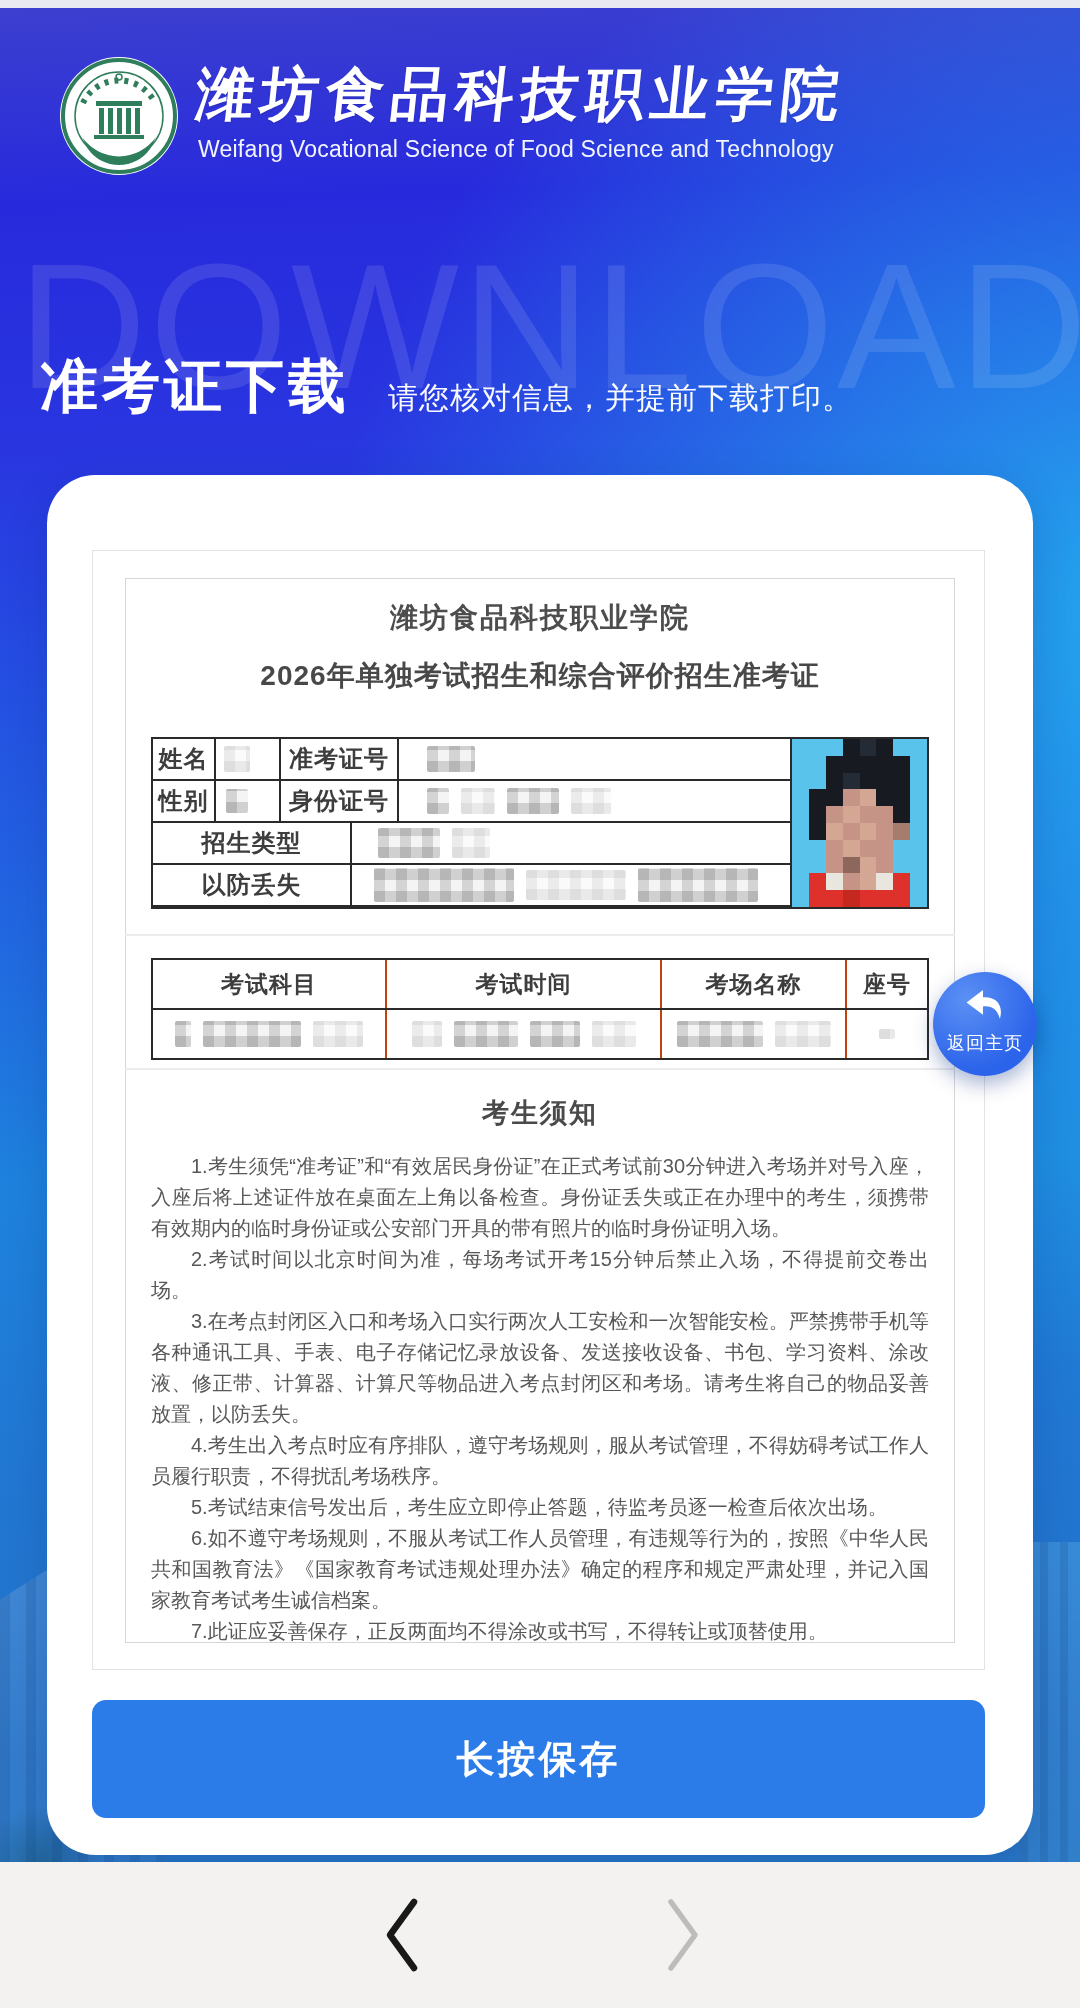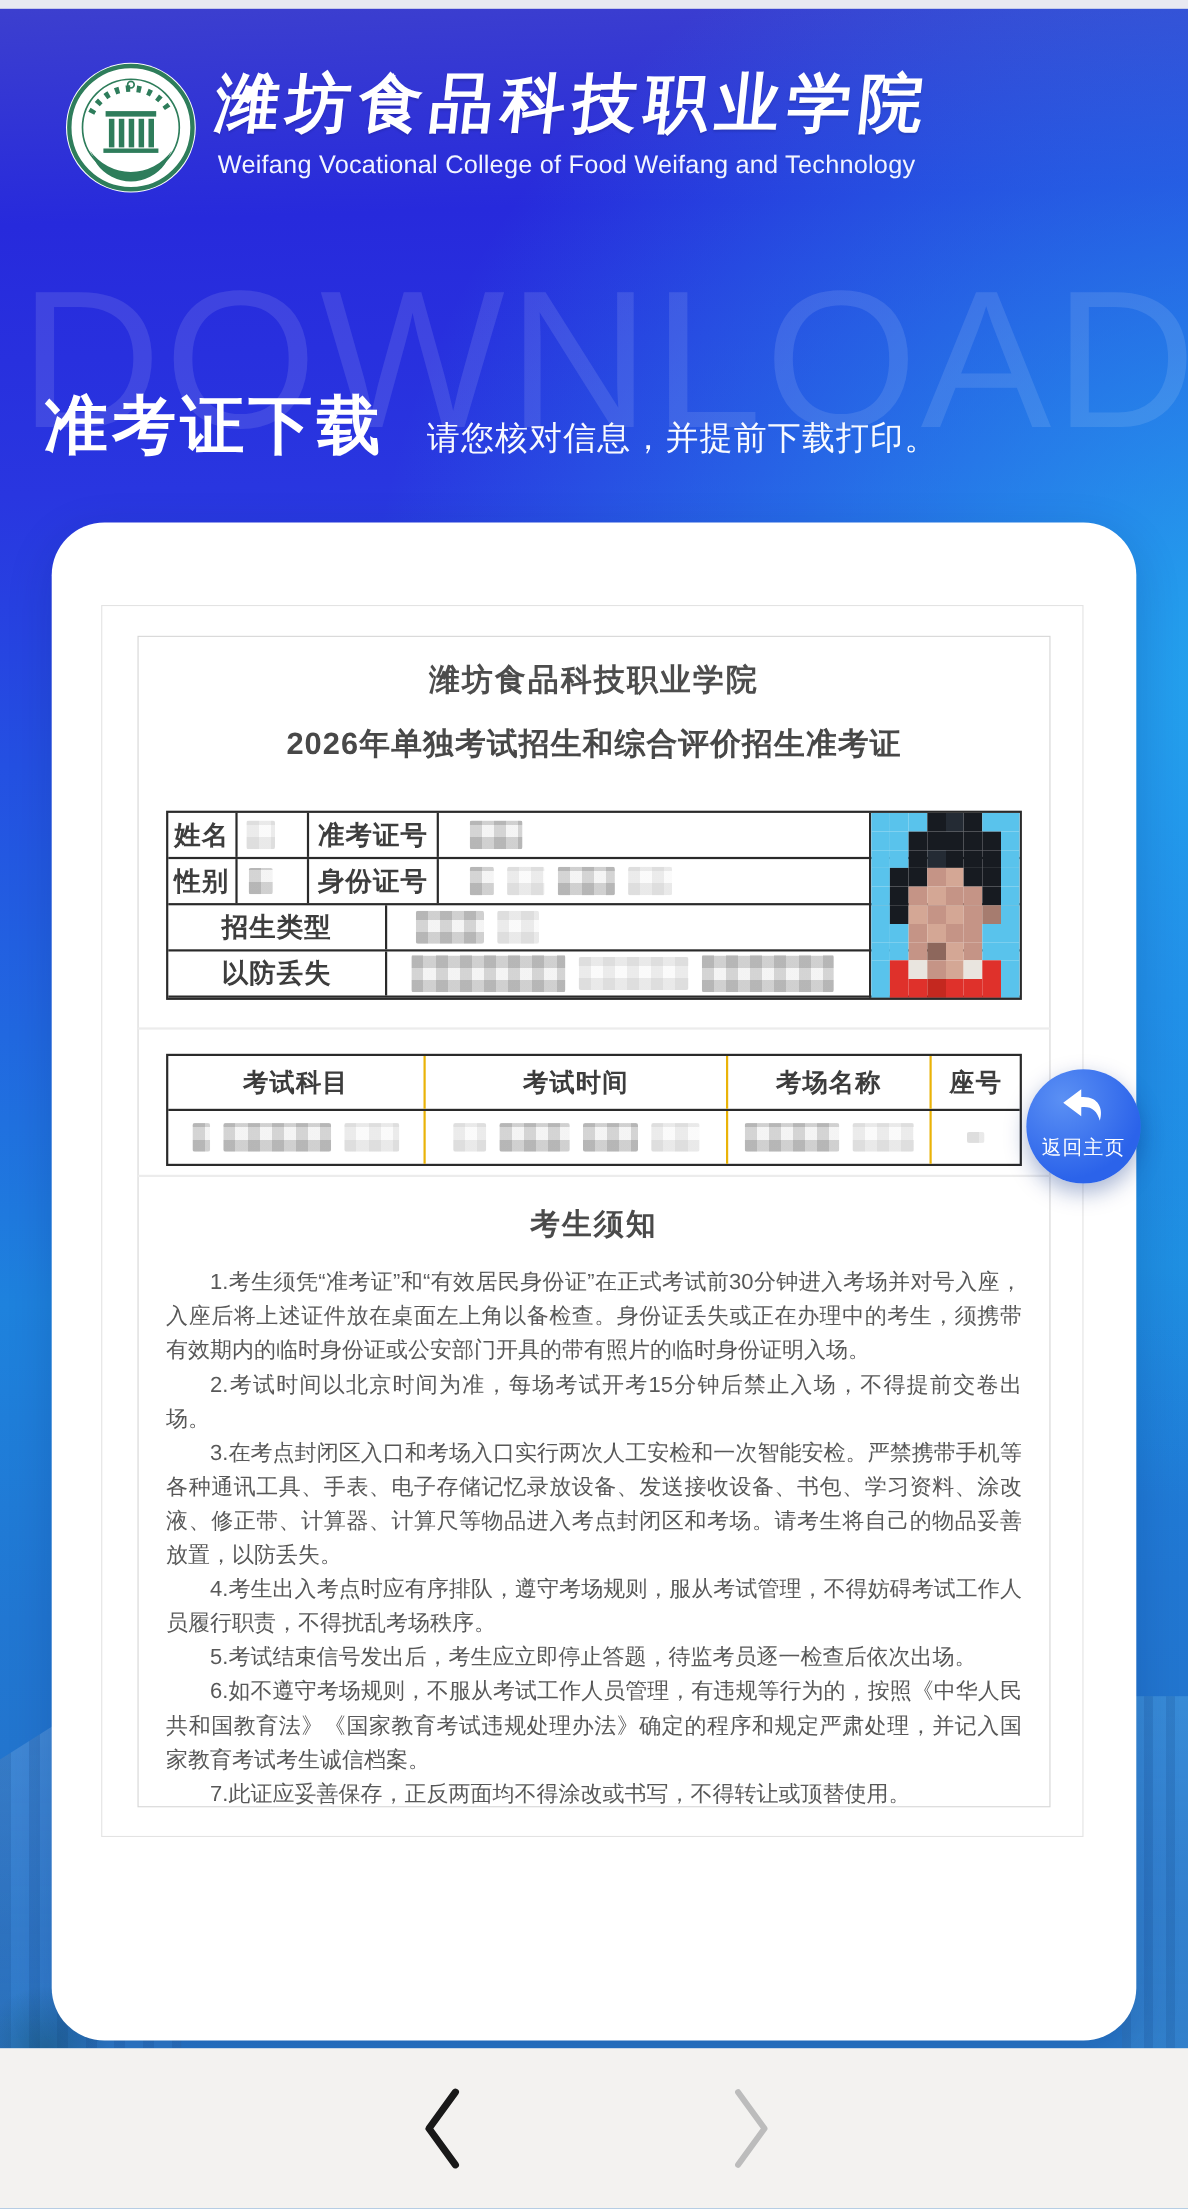--- a/index.html
+++ b/index.html
@@ -89,21 +89,21 @@
 
   
   .divider { position:absolute; left:78px; width:830px; height:2px; background:#ececec; }
 
   
   .exam-table { position:absolute; left:104px; top:483px; width:778px; height:102px;
                 border:2px solid #2a2a2a; background:#fff; }
   .erow { display:flex; }
   .erow.head { height:50px; border-bottom:2px solid #2a2a2a; }
   .erow.val { height:48px; }
-  .ecell { display:flex; align-items:center; justify-content:center; border-right:2px solid #eab308; }
+  .ecell { display:flex; align-items:center; justify-content:center; border-right:2px solid #c2410c; }
   .ecell:last-child { border-right:none; }
   .e1 { width:234px; } .e2 { width:275px; } .e3 { width:185px; } .e4 { flex:1; }
   .erow.head .ecell { font-size:23px; font-weight:bold; color:#3d3d3d; letter-spacing:1px; }
 
   
   .notice-title { position:absolute; left:78px; top:620px; width:830px; text-align:center;
                   color:#4a4a4a; font-size:27px; font-weight:bold; letter-spacing:2px; }
   .notice { position:absolute; left:104px; top:676px; width:778px; color:#585858;
             font-size:20px; line-height:31px; text-align:justify; }
   .notice p { text-indent:2em; }
@@ -150,21 +150,21 @@
       <rect x="36" y="80" width="50" height="4"></rect>
     </g>
     <path d="M24 82 A45 45 0 0 0 98 82 L92 94 A38 38 0 0 1 30 94 Z" fill="#2e7d5b"></path>
     <circle cx="48" cy="91" r="1.5" fill="#fff"></circle>
       <circle cx="56" cy="93" r="1.5" fill="#fff"></circle>
     <circle cx="64" cy="93" r="1.5" fill="#fff"></circle>
       <circle cx="72" cy="91" r="1.5" fill="#fff"></circle>
   </svg>
 </div>
 <div class="brand-zh">潍坊食品科技职业学院</div>
-<div class="brand-en">Weifang Vocational College of Food Weifang and Technology</div>
+<div class="brand-en">Weifang Vocational Science of Food Science and Technology</div>
 
 <div class="watermark">DOWNLOAD</div>
 <div class="hero">
   <div class="hero-title">准考证下载</div>
   <div class="hero-sub">请您核对信息，并提前下载打印。</div>
 </div>
 
 <div class="bldg bldg-left"></div>
 <div class="bldg bldg-right"></div>
 <div class="tree"></div>
@@ -348,20 +348,21 @@
   <div class="notice">
     <p>1.考生须凭“准考证”和“有效居民身份证”在正式考试前30分钟进入考场并对号入座，入座后将上述证件放在桌面左上角以备检查。身份证丢失或正在办理中的考生，须携带有效期内的临时身份证或公安部门开具的带有照片的临时身份证明入场。</p>
     <p>2.考试时间以北京时间为准，每场考试开考15分钟后禁止入场，不得提前交卷出场。</p>
     <p>3.在考点封闭区入口和考场入口实行两次人工安检和一次智能安检。严禁携带手机等各种通讯工具、手表、电子存储记忆录放设备、发送接收设备、书包、学习资料、涂改液、修正带、计算器、计算尺等物品进入考点封闭区和考场。请考生将自己的物品妥善放置，以防丢失。</p>
     <p>4.考生出入考点时应有序排队，遵守考场规则，服从考试管理，不得妨碍考试工作人员履行职责，不得扰乱考场秩序。</p>
     <p>5.考试结束信号发出后，考生应立即停止答题，待监考员逐一检查后依次出场。</p>
     <p>6.如不遵守考场规则，不服从考试工作人员管理，有违规等行为的，按照《中华人民共和国教育法》《国家教育考试违规处理办法》确定的程序和规定严肃处理，并记入国家教育考试考生诚信档案。</p>
     <p>7.此证应妥善保存，正反两面均不得涂改或书写，不得转让或顶替使用。</p>
   </div>
 
+  <button class="save-btn">长按保存</button>
 </div>
 
 <div class="back-home">
   <svg width="52" height="44" viewBox="0 0 100 86">
     <path d="M46 10 L14 34 L46 58 L46 42 C64 40 74 48 79 66 C86 44 76 22 46 24 Z" fill="#ffffff"></path>
   </svg>
   <span class="lbl">返回主页</span>
 </div>
 
 <div class="navbar">

